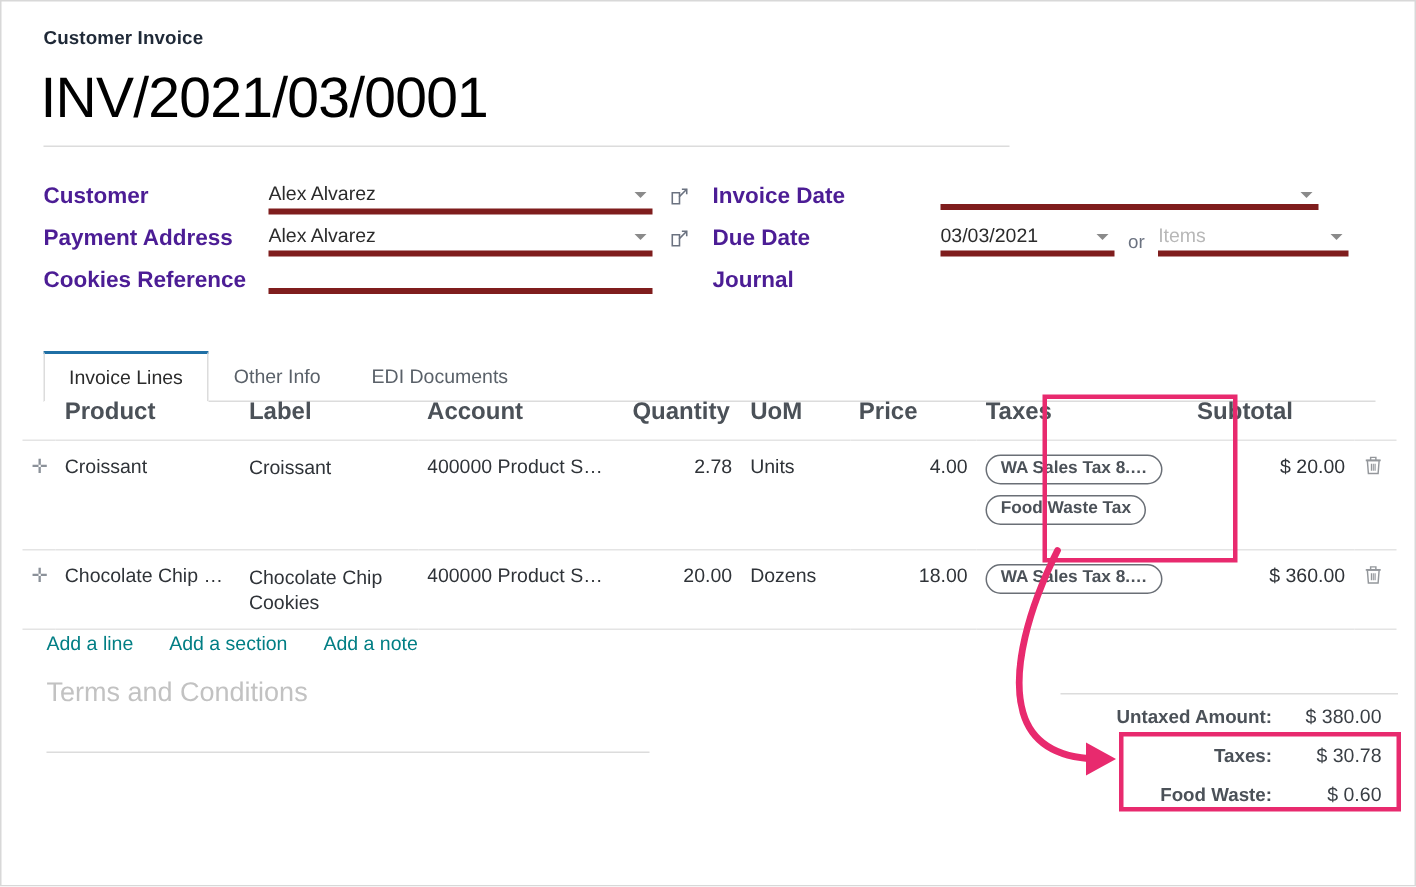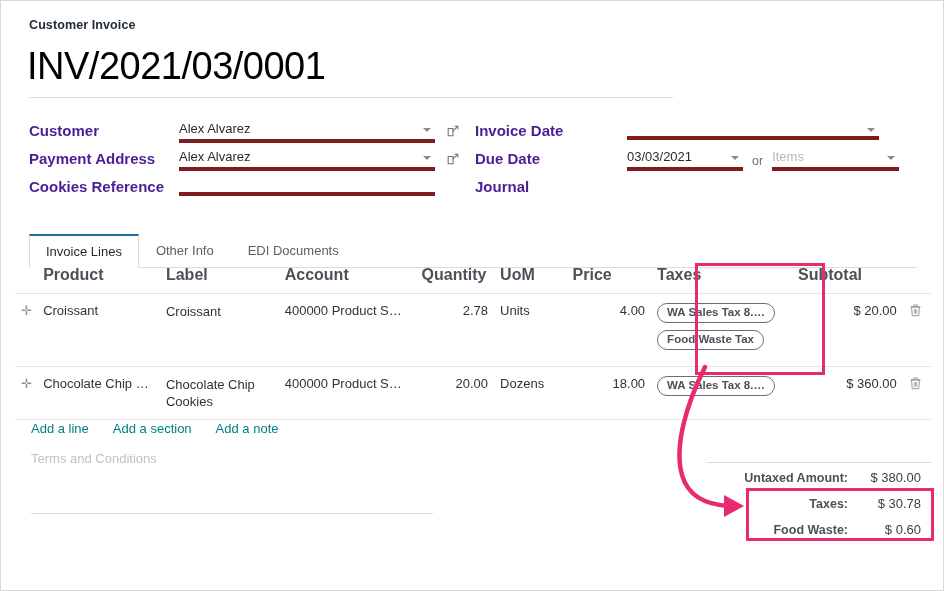--- a/index.html
+++ b/index.html
@@ -263,23 +263,23 @@
   }
 
   
   .terms {
     position: absolute;
     left: 30px;
     top: 450px;
     width: 402px;
   }
   .terms-text {
-    font-size: 13px;
+    font-size: 18px;
     color: #c2c2c2;
-    padding-bottom: 47px;
+    padding-bottom: 29px;
     border-bottom: 1px solid #dcdcdc;
   }
 
   
   .totals {
     position: absolute;
     left: 706px;
     top: 461px;
     width: 225px;
     border-top: 1px solid #dcdcdc;

